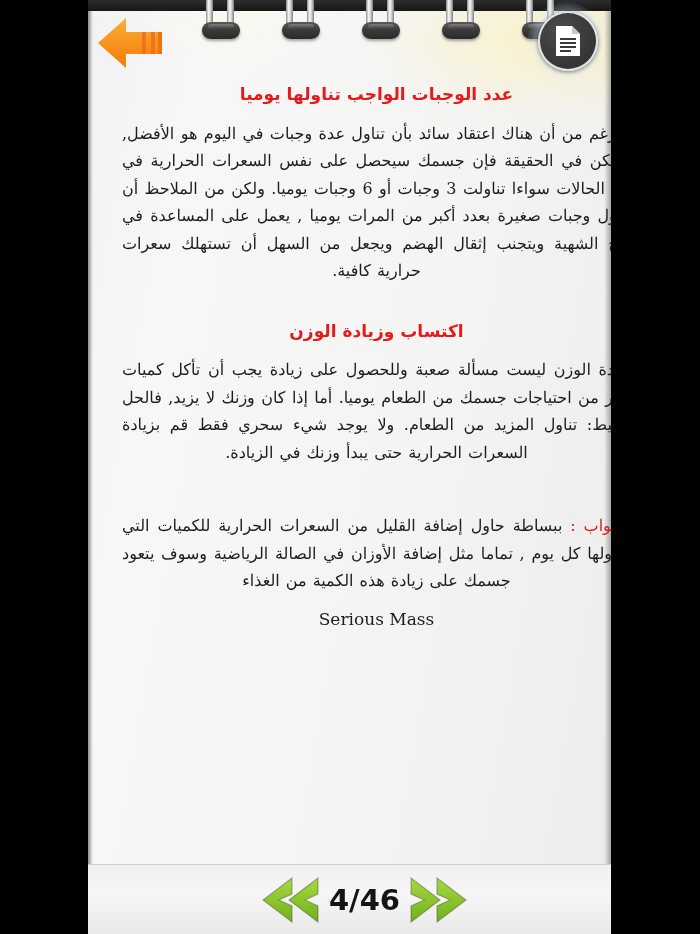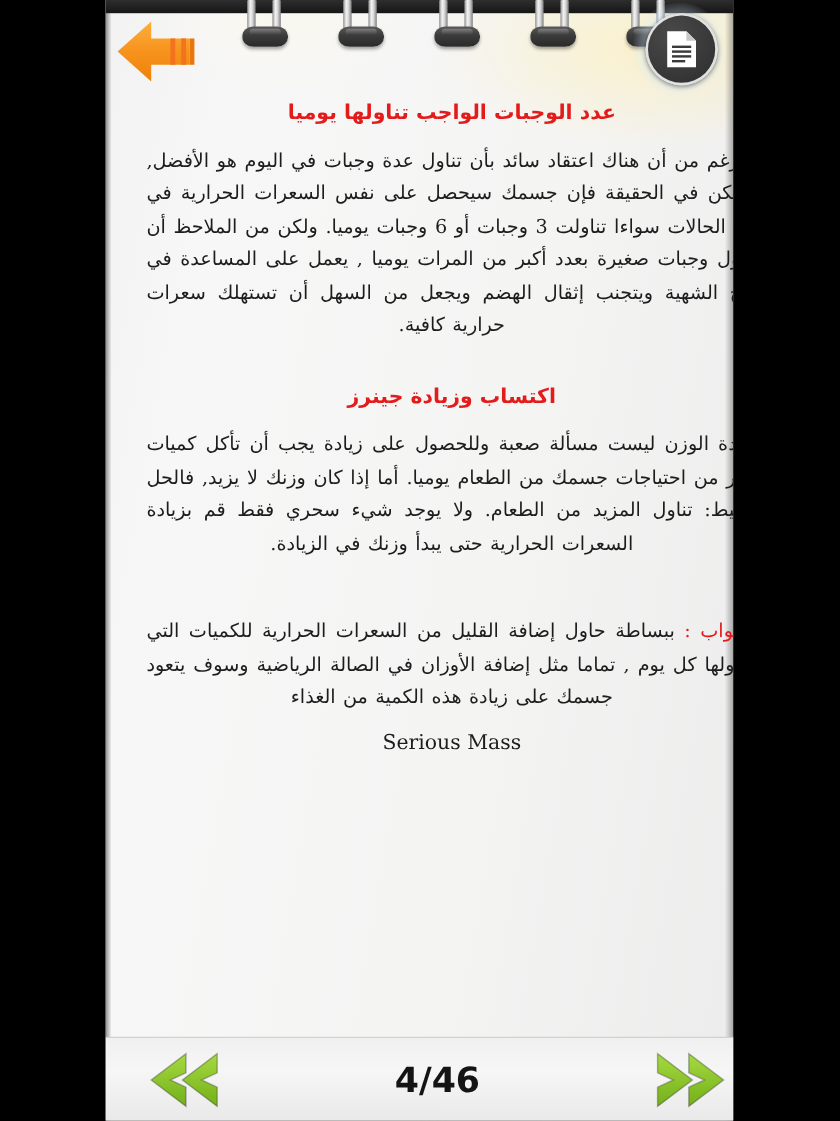--- a/index.html
+++ b/index.html
@@ -194,21 +194,21 @@
   .bottom-bar {
     position: absolute;
     left: 0;
     bottom: 0;
     width: 553px;
     height: 70px;
     background: linear-gradient(to bottom, #f0f0f0 0%, #f6f6f6 40%, #e9e9e9 100%);
     border-top: 1px solid rgba(0,0,0,.10);
     display: flex;
     align-items: center;
-    justify-content: space-between;
+    justify-content: center;
     padding: 0 30px;
     box-sizing: border-box;
     z-index: 8;
   }
   .nav-btn {
     width: 74px;
     height: 58px;
     display: flex;
     align-items: center;
     justify-content: center;
@@ -295,21 +295,21 @@
     <div class="content">
 
       <div class="section">
         <h2 class="heading">عدد الوجبات الواجب تناولها يوميا</h2>
         <p class="para">بالرغم من أن هناك اعتقاد سائد بأن تناول عدة وجبات في اليوم هو الأفضل, و لكن في الحقيقة فإن جسمك سيحصل على نفس السعرات الحرارية في كل الحالات سواءا تناولت 3 وجبات أو 6 وجبات يوميا. ولكن من الملاحظ أن تناول وجبات صغيرة بعدد أكبر من المرات يوميا , يعمل على المساعدة في فتح الشهية ويتجنب إثقال الهضم ويجعل من السهل أن تستهلك سعرات حرارية كافية.</p>
       </div>
 
       <div class="gap-md"></div>
 
       <div class="section">
-        <h2 class="heading">اكتساب وزيادة جينرز</h2>
+        <h2 class="heading">اكتساب وزيادة الوزن</h2>
         <p class="para">زيادة الوزن ليست مسألة صعبة وللحصول على زيادة يجب أن تأكل كميات أكبر من احتياجات جسمك من الطعام يوميا. أما إذا كان وزنك لا يزيد, فالحل بسيط: تناول المزيد من الطعام. ولا يوجد شيء سحري فقط قم بزيادة السعرات الحرارية حتى يبدأ وزنك في الزيادة.</p>
       </div>
 
       <div class="gap-md"></div>
 
       <div class="section">
         <p class="para"><span class="answer-label">الجواب :</span><span> ببساطة حاول إضافة القليل من السعرات الحرارية للكميات التي تتناولها كل يوم , تماما مثل إضافة الأوزان في الصالة الرياضية وسوف يتعود جسمك على زيادة هذه الكمية من الغذاء</span></p>
         <div class="latin-line">Serious Mass</div>
       </div>
 

